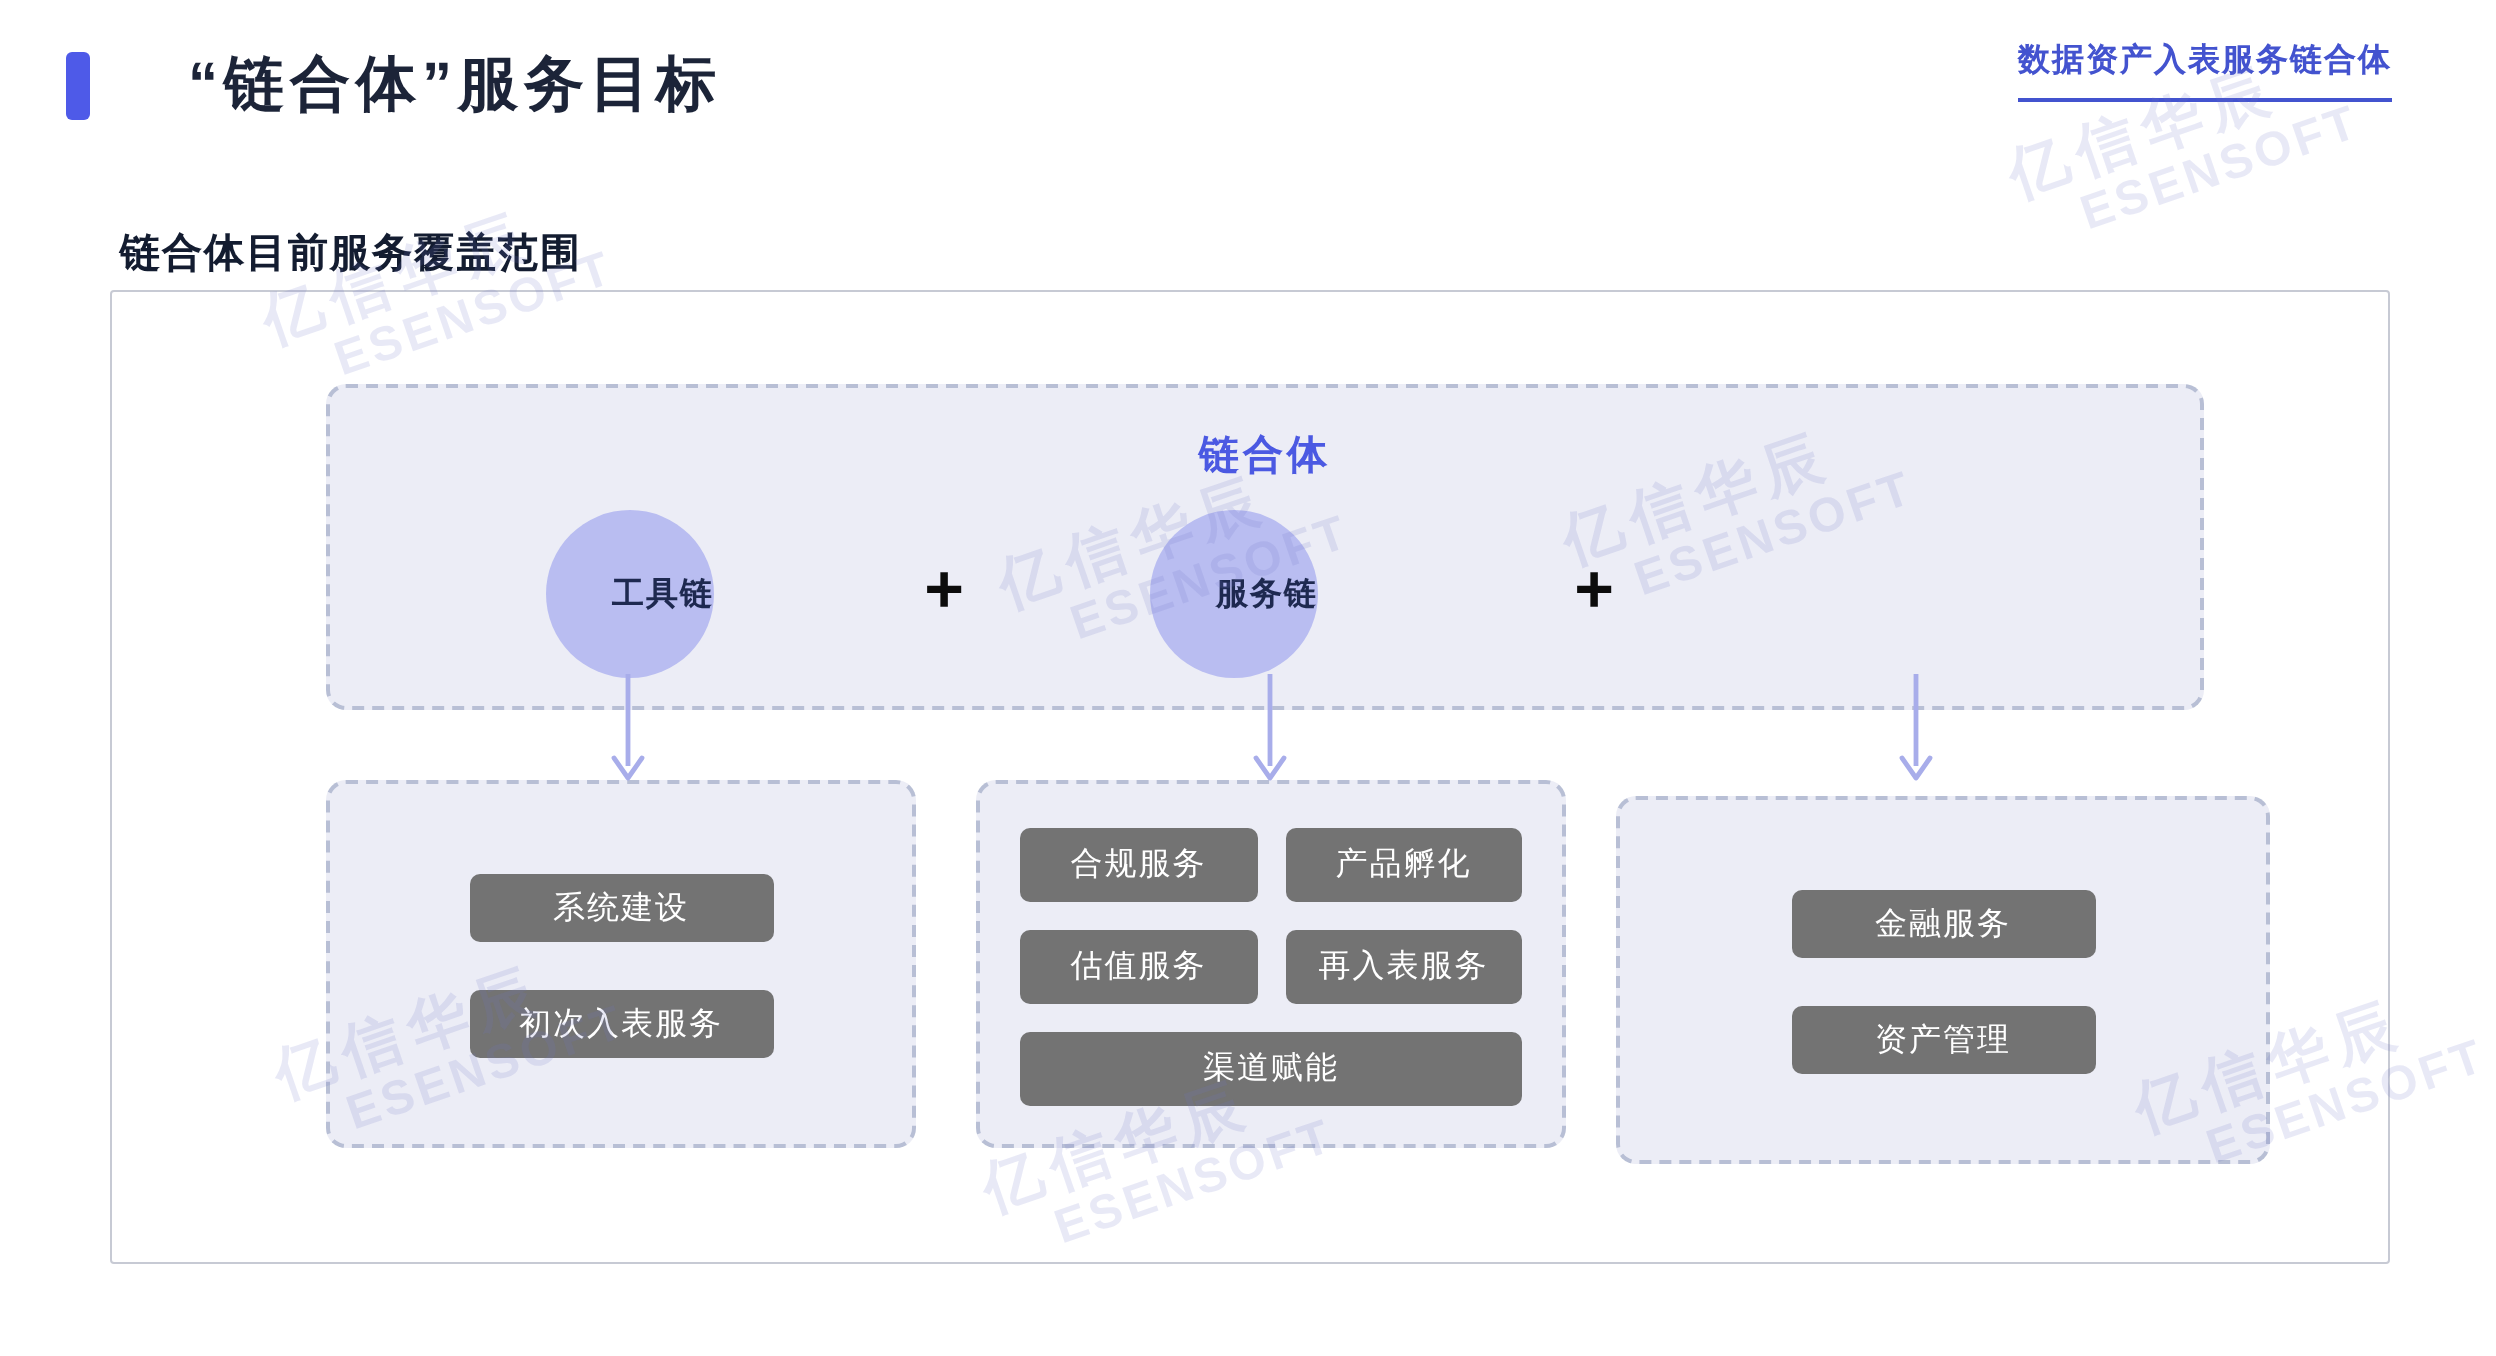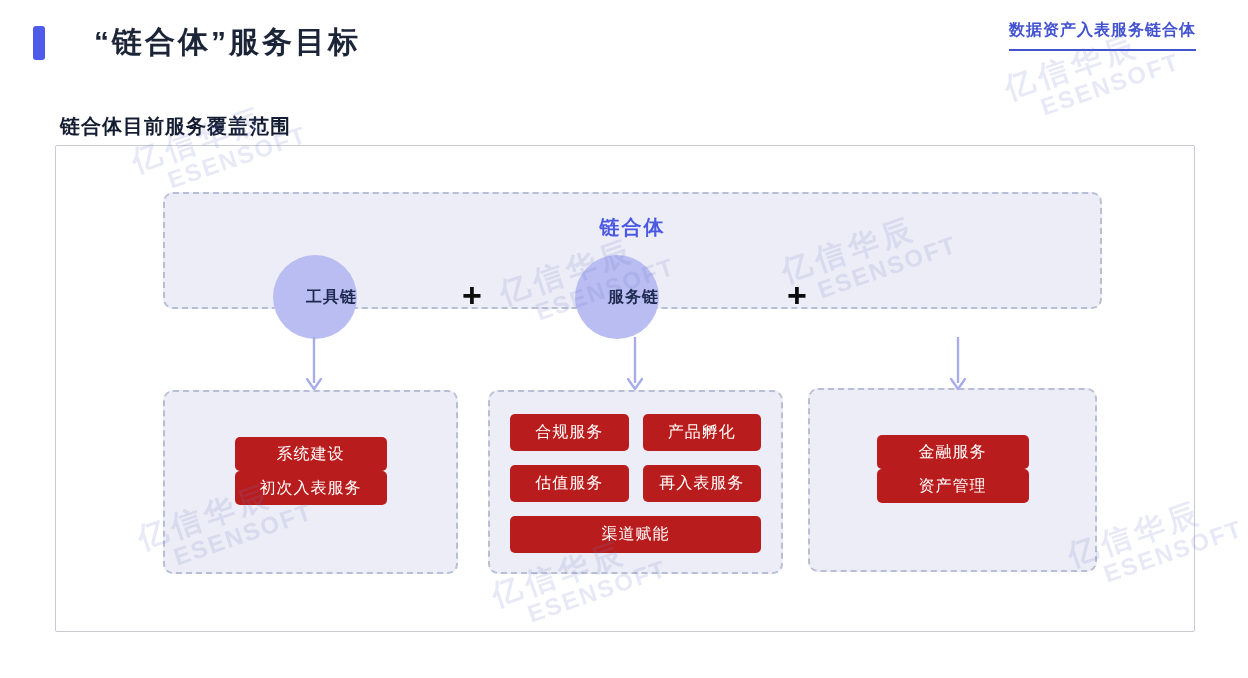--- a/index.html
+++ b/index.html
@@ -42,24 +42,24 @@
     background: #ffffff;
     border: 1px solid #c7cad4; border-radius: 2px;
   }
 
   .dashed-box {
     position: absolute;
     background: #ecedf6;
     border: 2px dashed #b8bfd5;
     border-radius: 10px;
   }
-  .union-box  { left: 107px; top: 46px;  width: 939px; height: 117px; }
+  .union-box  { left: 107px; top: 46px;  width: 939px; height: 163px; }
   .group-box-1{ left: 107px; top: 244px; width: 295px; height: 184px; }
   .group-box-2{ left: 432px; top: 244px; width: 295px; height: 184px; }
-  .group-box-3{ left: 752px; top: 242px; width: 289px; height: 184px; }
+  .group-box-3{ left: 752px; top: 252px; width: 327px; height: 184px; }
 
   .union-title {
     position: absolute; left: 0; top: 20px; width: 100%;
     text-align: center; font-size: 20px; font-weight: bold;
     color: #4b59e2; letter-spacing: 2px;
   }
 
   .chain-circle {
     position: absolute; top: 61px;
     width: 84px; height: 84px; border-radius: 50%;
@@ -80,30 +80,30 @@
   .plus-1 { left: 292px; }
   .plus-2 { left: 617px; }
 
   .arrow { position: absolute; top: 191px; z-index: 10; }
   .arrow-1 { left: 249px; }
   .arrow-2 { left: 570px; }
   .arrow-3 { left: 893px; }
 
   
   .btn {
-    background: #b91c1c; color: #ffffff;
+    background: #737373; color: #ffffff;
     border-radius: 5px;
     display: flex; align-items: center; justify-content: center;
     font-size: 16px; font-weight: 500; letter-spacing: 1px;
     white-space: nowrap;
   }
   .stack {
     position: absolute; inset: 0;
     display: flex; flex-direction: column; align-items: center;
-    padding-top: 45px; 
+    padding-top: 45px; gap: 24px;
   }
   .stack .btn { width: 152px; height: 34px; }
 
   .grid {
     position: absolute; inset: 0;
     display: grid; grid-template-columns: 1fr 1fr;
     gap: 14px; padding: 22px 20px 24px;
   }
   .grid .btn { height: 37px; }
   .grid .btn-wide { grid-column: 1 / -1; }

